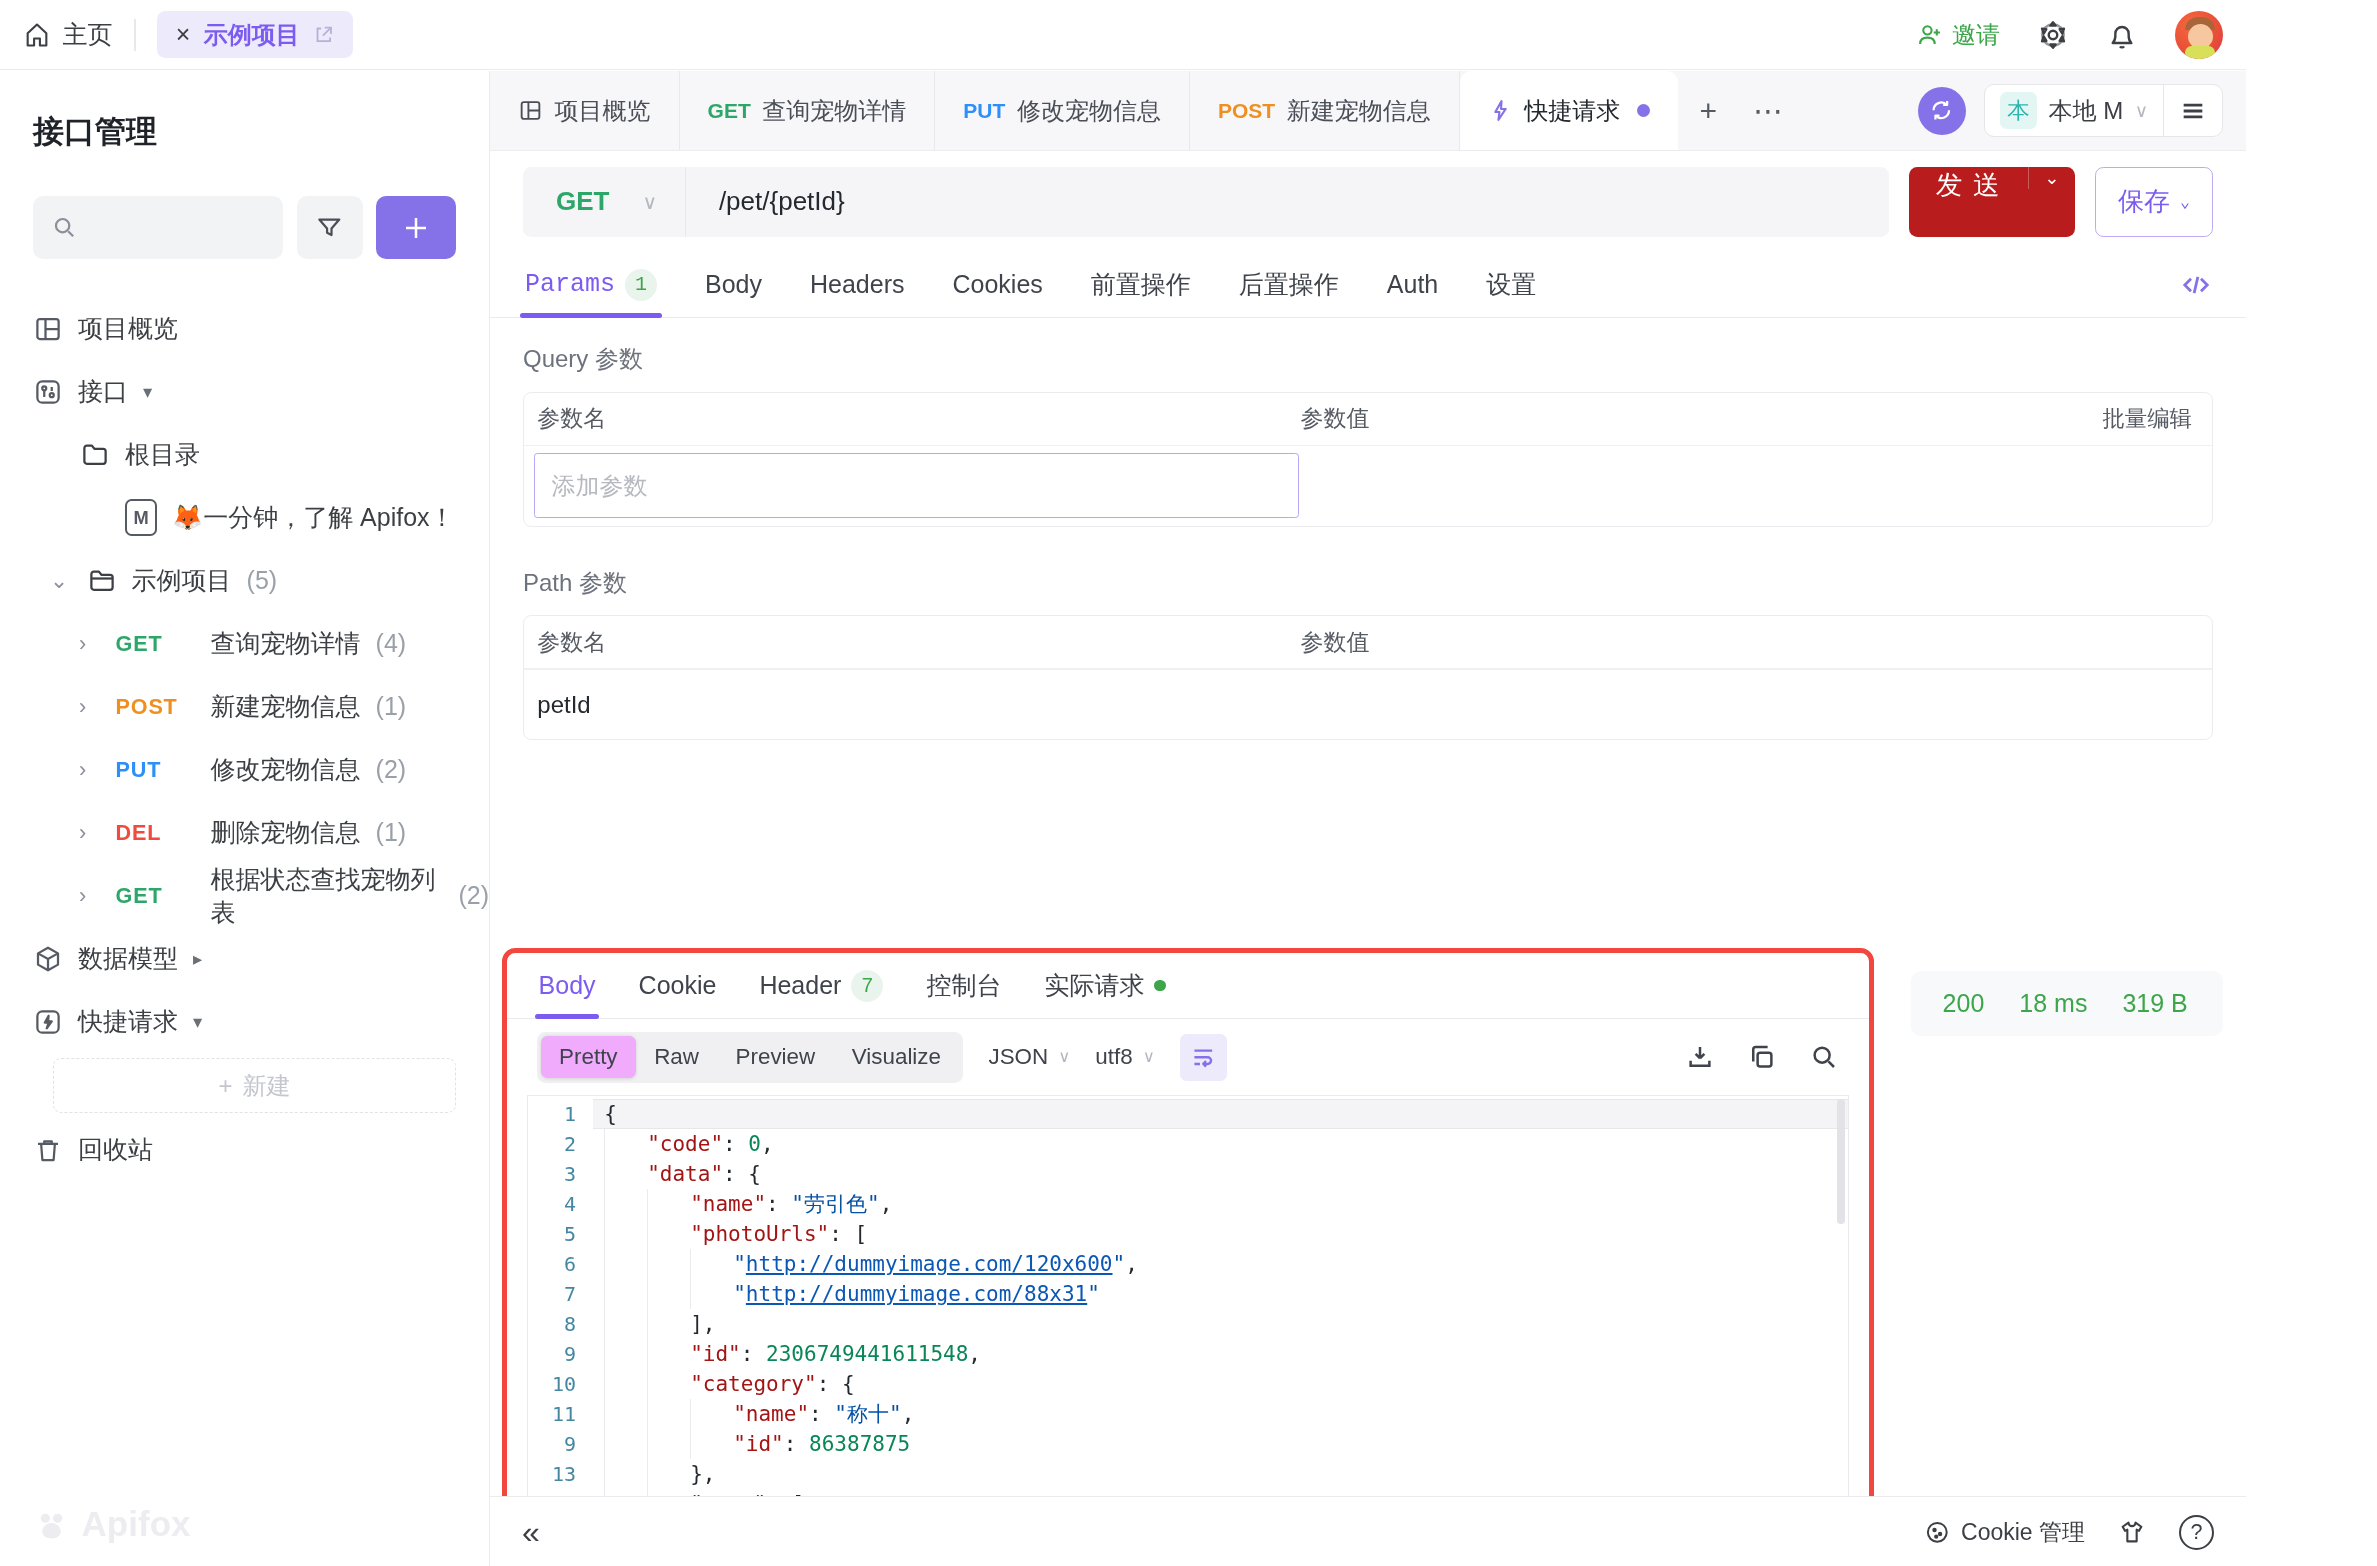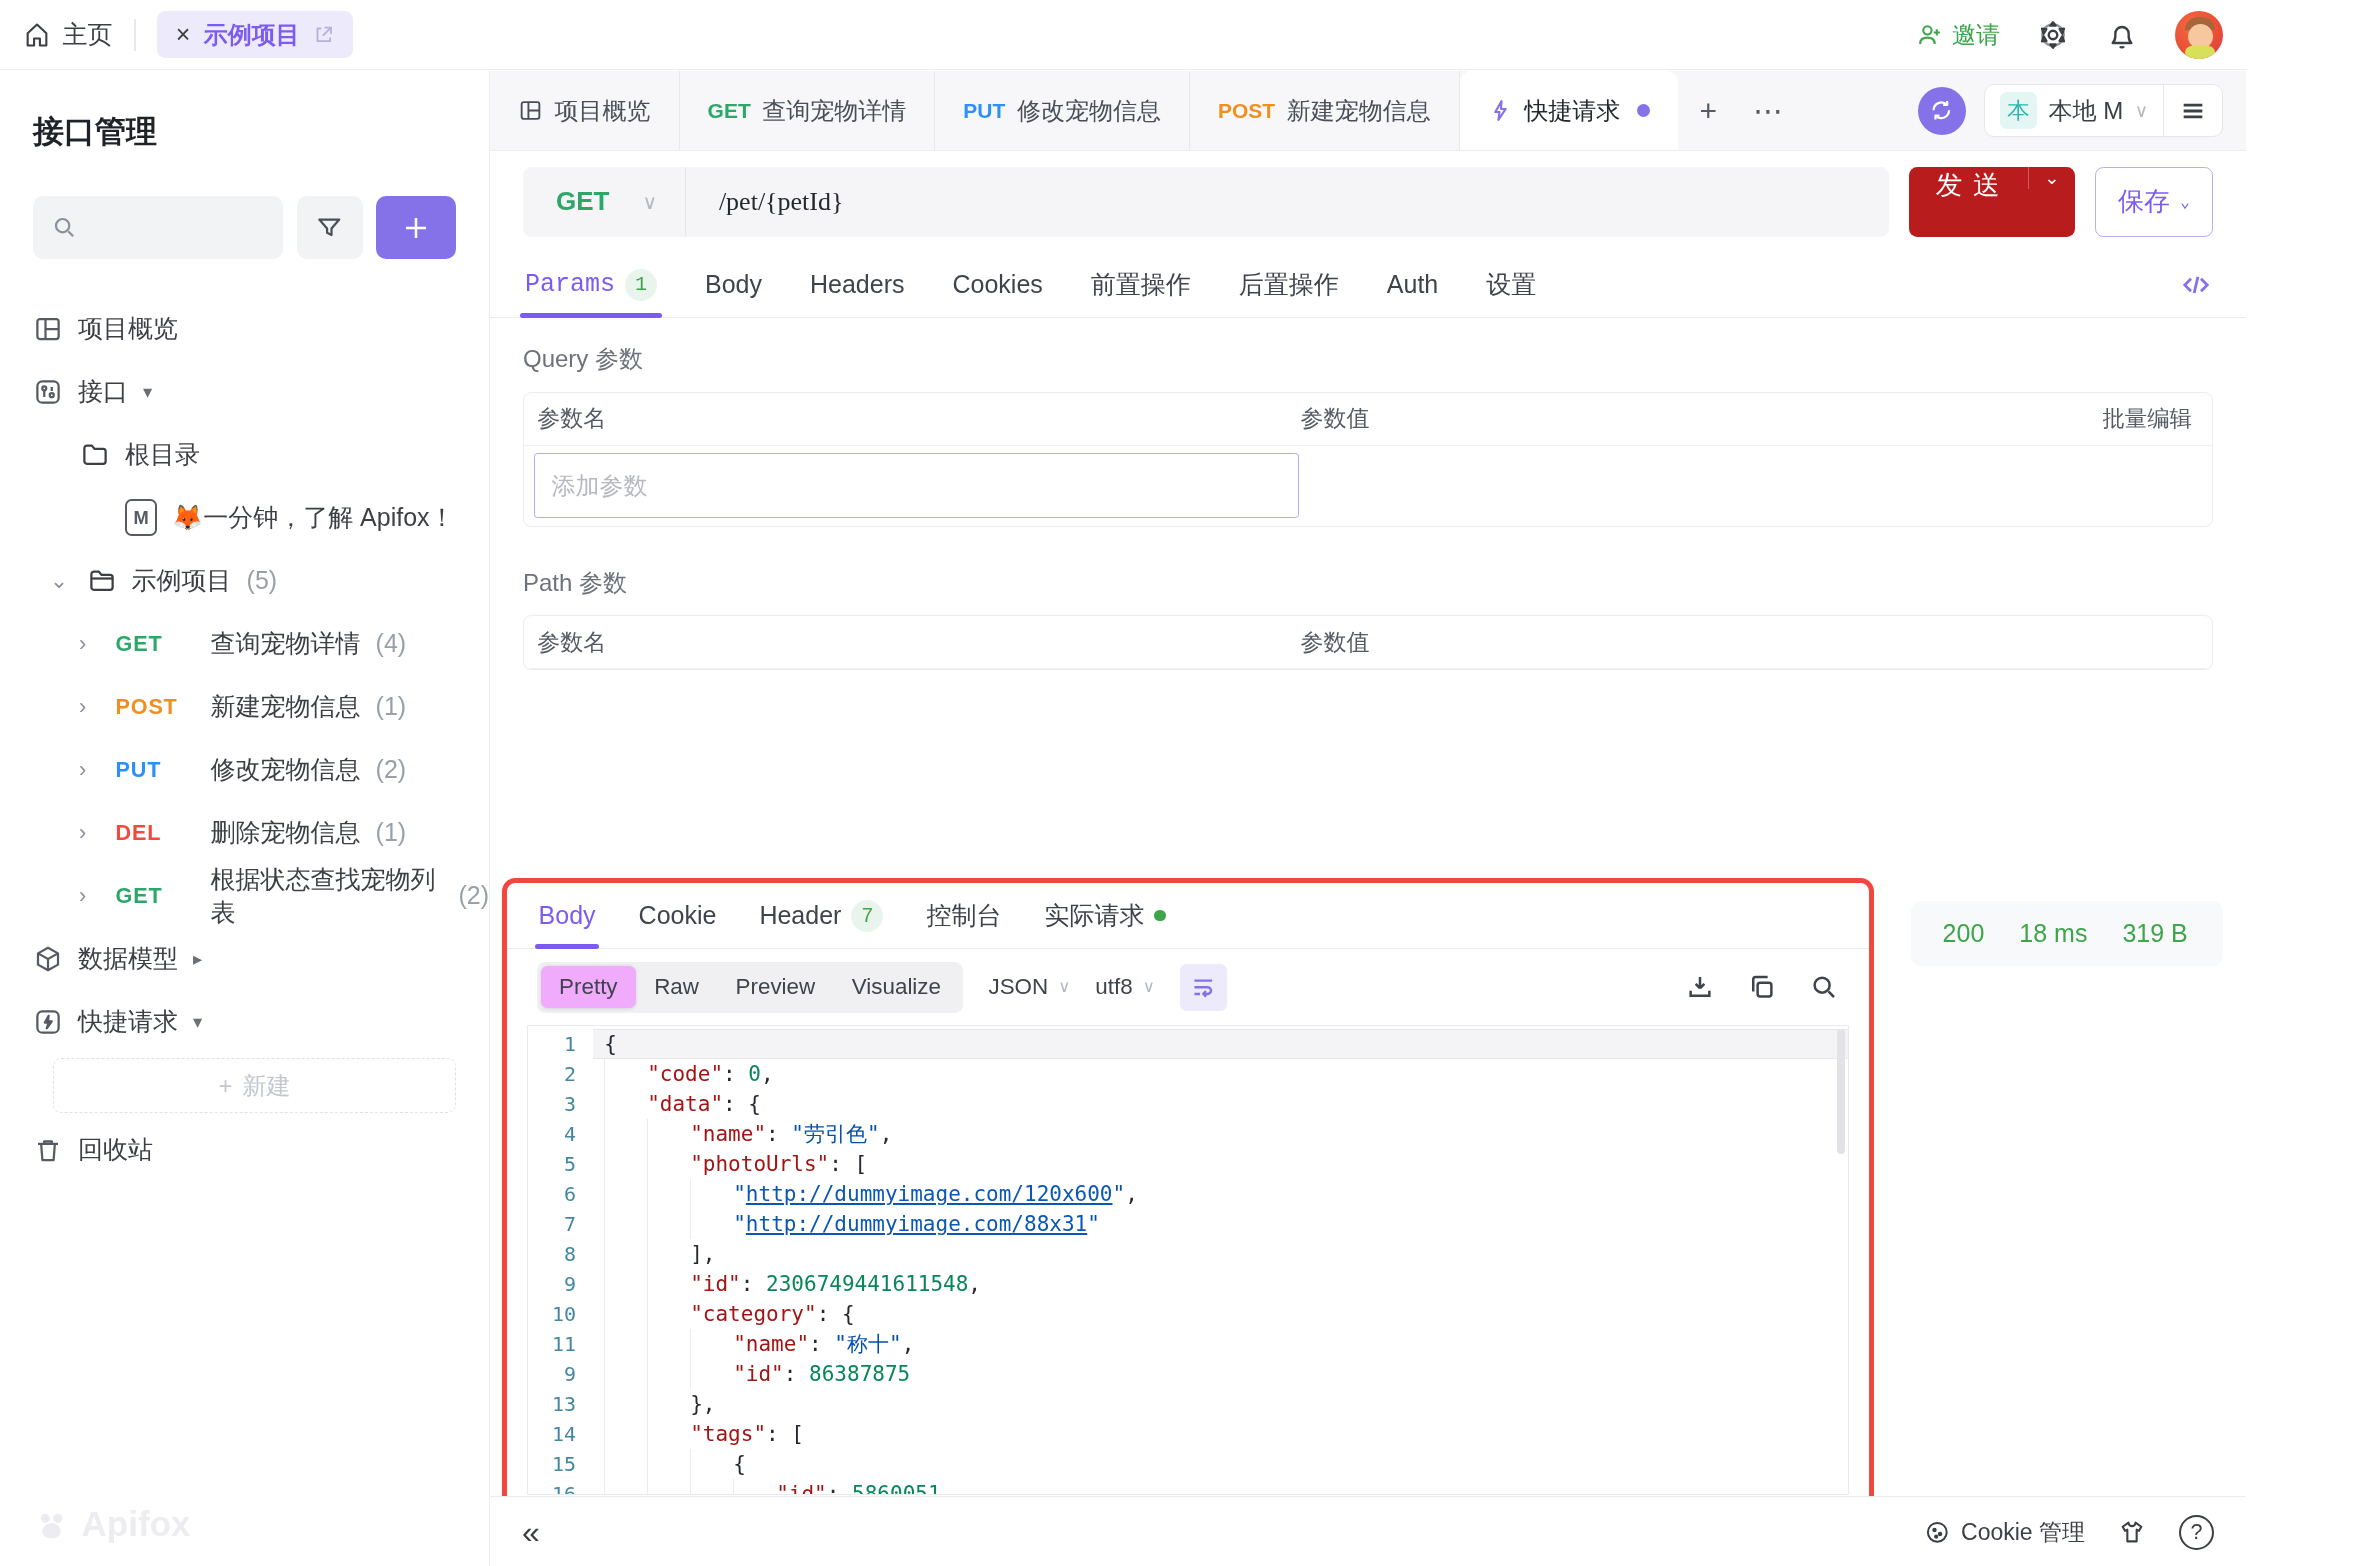--- a/index.html
+++ b/index.html
@@ -79,21 +79,21 @@
   .env-sep { width:0.8px; height:53px; background:#e6e6ea; }
   .env-menu { width:58px; height:53px; display:flex; align-items:center; justify-content:center; cursor:pointer; color:#3c3f44; }
 
   
   .reqbar { height:101px; display:flex; align-items:center; padding:0 33px; gap:20px; flex:none; }
   .urlbox { flex:1; height:70px; background:#f5f5f7; border-radius:8.3px; display:flex; align-items:center; }
   .method-dd { display:flex; align-items:center; gap:33px; padding:0 28px 0 33px; cursor:pointer; height:100%; }
   .method-dd .m { color:#2da769; font-weight:bold; font-size:26px; }
   .method-dd .v { color:#b4b8bf; font-size:20px; }
   .url-sep { width:0.8px; height:70px; background:#e7e7ec; }
-  .url-text { padding-left:33px; font-size:26px; color:#24292f;font-family:Liberation Serif, serif; }
+  .url-text { padding-left:33px; font-size:26px; color:#24292f; }
   .send-btn { width:166px; height:70px; background:#b91c1c; border-radius:8.3px; color:#fff; display:flex;
     align-items:flex-start; cursor:pointer; overflow:hidden; flex:none; }
   .send-btn .t { flex:1; display:flex; align-items:center; justify-content:center; font-size:26.6px; letter-spacing:1.7px; }
   .send-btn .c { width:47px; display:flex; align-items:center; justify-content:center; border-left:0.8px solid rgba(255,255,255,.28); font-size:18.3px; }
   .save-btn { width:118px; height:70px; background:#fff; border:1.7px solid #bcabf3; border-radius:8.3px; color:#7c5cf0;
     display:flex; align-items:center; justify-content:center; gap:10px; font-size:26px; cursor:pointer; flex:none;font-family:Liberation Mono, monospace; }
   .save-btn .c { font-size:16.6px; }
 
   
   .reqtabs { height:66px; border-bottom:0.8px solid #ececf0; display:flex; align-items:center; gap:48px;
@@ -511,20 +511,26 @@
             <div class="pcell-val"></div>
           </div>
         </div>
 
         <div class="sec-label" style="margin-top:40px">Path 参数</div>
         <div class="ptable">
           <div class="prow head">
             <div class="pcell-name">参数名</div>
             <div class="pcell-val">参数值</div>
           </div>
+          <div id="path-rows">
+              <div class="prow datarow">
+                <div class="pcell-name">petId</div>
+                <div class="pcell-val"></div>
+              </div>
+            </div>
         </div>
       </div>
 
       <div class="resp-row">
         <div class="resp-box">
           <div class="resp-tabs" id="resp-tabs">
               <div class="resp-tab active">
                 <span>Body</span>
               </div>
               <div class="resp-tab">

